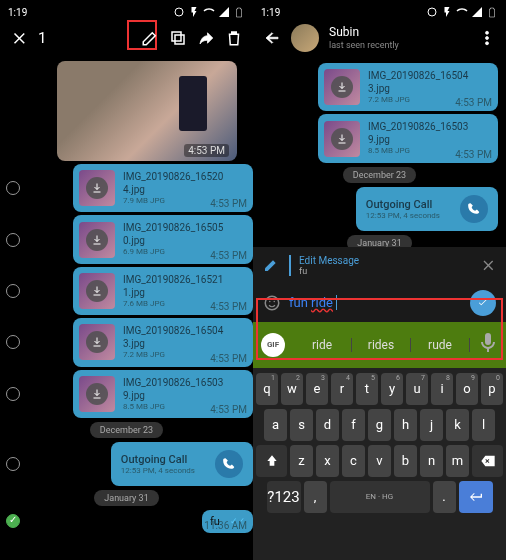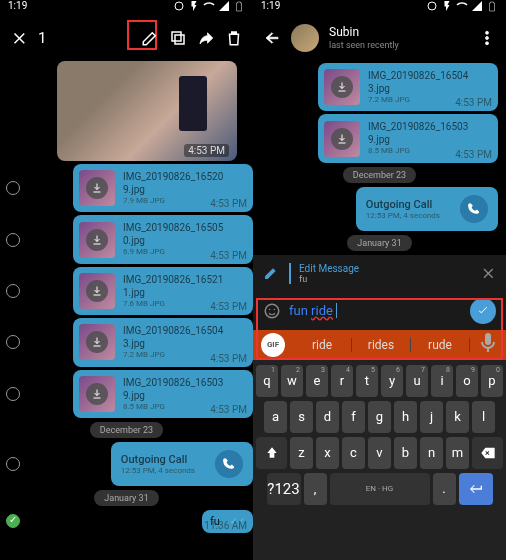--- a/index.html
+++ b/index.html
@@ -1,18 +1,18 @@
 <!DOCTYPE html>
 <html><head>
 <meta charset="utf-8">
 <style>
 *{margin:0;padding:0;box-sizing:border-box;font-family:Roboto,Arial,sans-serif}
 body{background:#3a3a3a;display:flex;width:506px;height:560px;overflow:hidden}
 .phone{width:253px;height:560px;background:#000;position:relative;overflow:hidden;display:flex;flex-direction:column}
-.status{height:18px;display:flex;justify-content:space-between;align-items:flex-start;padding:0 8px;font-size:10px;color:#fff}
+.status{height:18px;display:flex;justify-content:space-between;align-items:flex-end;padding:0 8px;font-size:10px;color:#fff}
 .sicons{display:flex;gap:3px;align-items:center}
 .sicons svg{width:12px;height:12px;fill:#fff}
 .topbar{height:40px;display:flex;align-items:center;gap:10px;padding:0 10px;color:#fff}
 .topbar svg{width:18px;height:18px;fill:#fff;stroke:#fff}
 .sp{flex:1}
 .chatarea{flex:1;overflow:hidden;position:relative}
 .msg{display:flex;align-items:center;gap:8px;margin:3px 0}
 .msg.right{justify-content:flex-end;padding-right:8px}
 .sel{width:14px;height:14px;border:1.5px solid #999;border-radius:50%;margin-left:6px;flex-shrink:0}
 .sel.on{background:#4caf50;border-color:#4caf50;position:relative}
@@ -45,21 +45,21 @@
 .editbar{background:#1a1a1a;padding:8px 10px;display:flex;align-items:center;gap:10px}
 .editinfo{flex:1;border-left:2px solid #4a9ed8;padding-left:8px}
 .editlabel{color:#4a9ed8;font-size:10px}
 .editprev{color:#aaa;font-size:9px}
 .inputrow{background:#1a1a1a;padding:6px 10px;display:flex;align-items:center;gap:8px}
 .txtinput{flex:1;color:#3b82f6;font-size:13px}
 .txtinput .cursor{border-right:1px solid #4a9ed8}
 .txtinput .under{text-decoration:underline;text-decoration-color:#e33;text-decoration-style:wavy}
 .sendbtn{width:26px;height:26px;background:#4a9ed8;border-radius:50%;display:flex;align-items:center;justify-content:center}
 .sendbtn svg{width:14px;height:14px;fill:#fff}
-.kbsuggest{background:#c2410c;height:30px;display:flex;align-items:center}
+.kbsuggest{background:#4d7c0f;height:46px;display:flex;align-items:center}
 .gif{width:24px;height:24px;background:#fff;border-radius:50%;color:#555;font-size:8px;font-weight:bold;display:flex;align-items:center;justify-content:center;margin:0 8px}
 .sug{flex:1;text-align:center;color:#ddd;font-size:12px;border-right:1px solid #444}
 .sug:last-child{border:0}
 .micbtn{width:24px;margin:0 6px}
 .keyboard{background:#222;flex:1;display:flex;flex-direction:column;padding:3px}
 .krow{display:flex;gap:3px;margin:2px 0;justify-content:center}
 .key{flex:1;height:32px;background:#444;border-radius:4px;display:flex;flex-direction:column;align-items:center;justify-content:center;color:#fff;font-size:13px;position:relative;max-width:23px}
 .key .n{position:absolute;top:1px;right:3px;font-size:7px;color:#aaa}
 .key.wide{max-width:34px;background:#333}
 .key.space{max-width:100px;background:#333;font-size:8px;color:#aaa}
@@ -124,21 +124,21 @@
       <div class="bubble" style="margin-left:auto">
         <div class="thumb">
             <div class="dl">
               <svg viewBox="0 0 24 24">
                 <path d="M12 3v12m-5-5l5 5 5-5M5 20h14" stroke="#fff" stroke-width="2" fill="none"></path>
               </svg>
             </div>
           </div>
         <div class="finfo">
             <div class="fname">IMG_20190826_16520
-9.jpg</div>
+4.jpg</div>
             <div class="fsize">7.9 MB JPG</div>
             <span class="time">4:53 PM</span>
           </div>
       </div>
       </div>
     <div class="msg">
         <div class="sel"></div>
       <div class="bubble" style="margin-left:auto">
         <div class="thumb">
             <div class="dl">

